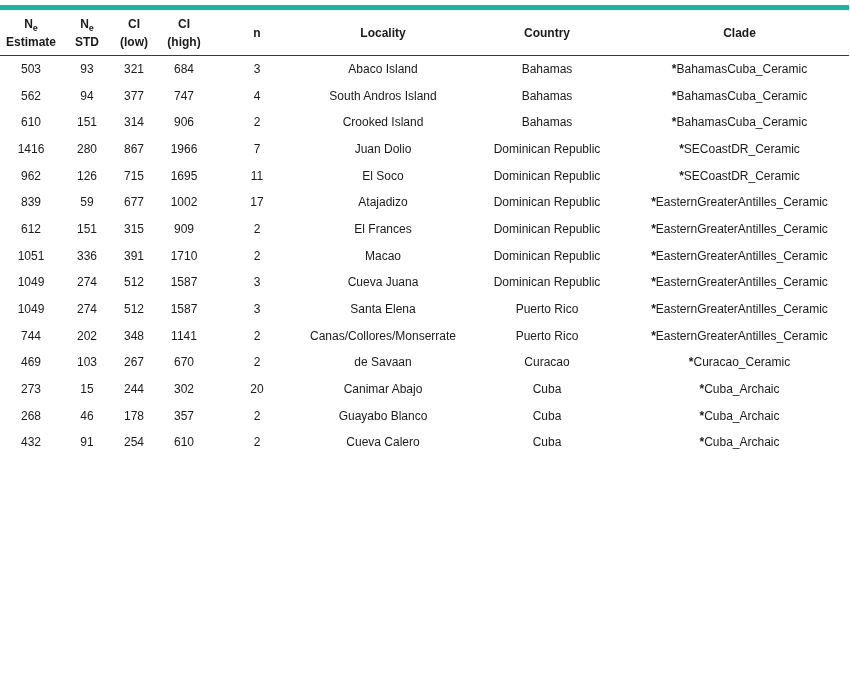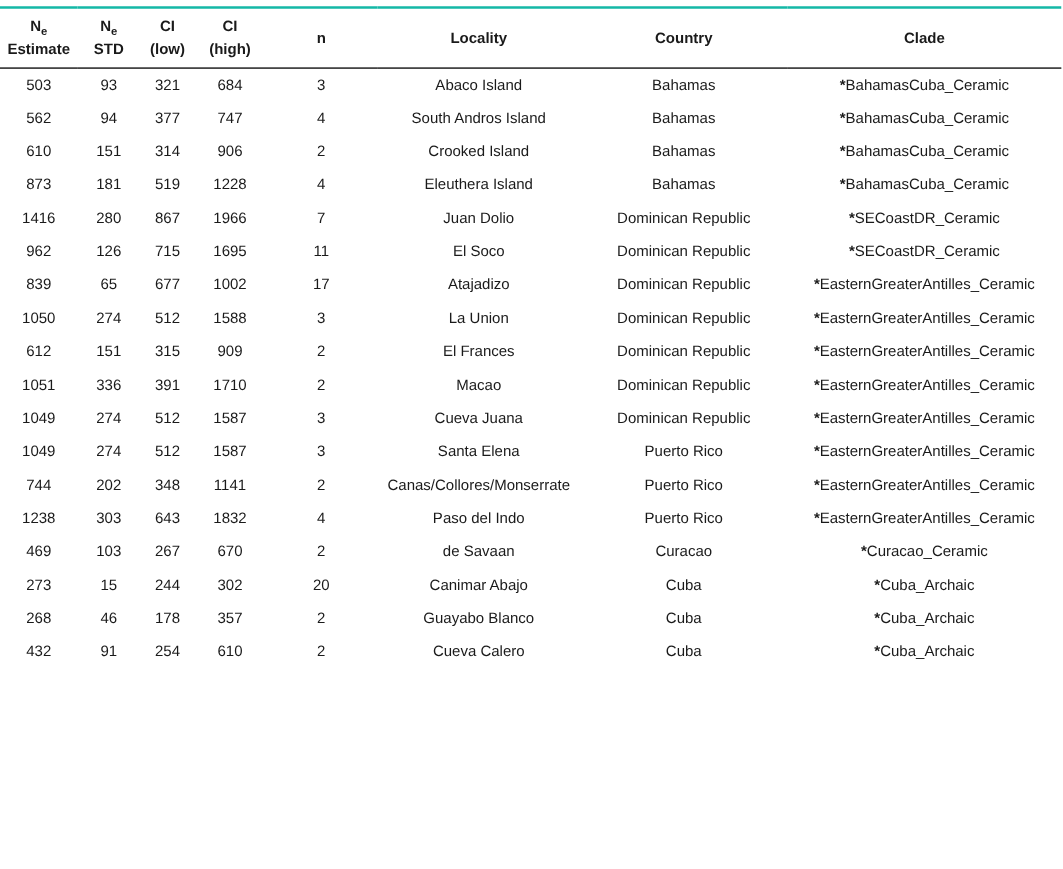--- a/index.html
+++ b/index.html
@@ -14,21 +14,21 @@
     color: #1a1a1a;
     overflow: hidden;
   }
   .table-wrap {
     padding-top: 5px;
   }
   table {
     border-collapse: collapse;
     table-layout: fixed;
     width: 849px;
-    border-top: 2px solid #14b8a6;
+    border-top: 5px solid #14b8a6;
   }
   thead tr {
     height: 48px;
   }
   th {
     font-size: 12px;
     font-weight: bold;
     text-align: center;
     vertical-align: middle;
     padding: 0;
@@ -128,30 +128,20 @@
           <td>610</td>
           <td>151</td>
           <td>314</td>
           <td>906</td>
           <td>2</td>
           <td>Crooked Island</td>
           <td>Bahamas</td>
           <td><span class="ast">*</span>BahamasCuba_Ceramic</td>
         </tr>
         <tr>
-          <td>873</td>
-          <td>181</td>
-          <td>519</td>
-          <td>1228</td>
-          <td>4</td>
-          <td>Eleuthera Island</td>
-          <td>Bahamas</td>
-          <td><span class="ast">*</span>BahamasCuba_Ceramic</td>
-        </tr>
-        <tr>
           <td>1416</td>
           <td>280</td>
           <td>867</td>
           <td>1966</td>
           <td>7</td>
           <td>Juan Dolio</td>
           <td>Dominican Republic</td>
           <td><span class="ast">*</span>SECoastDR_Ceramic</td>
         </tr>
         <tr>
@@ -159,35 +149,25 @@
           <td>126</td>
           <td>715</td>
           <td>1695</td>
           <td>11</td>
           <td>El Soco</td>
           <td>Dominican Republic</td>
           <td><span class="ast">*</span>SECoastDR_Ceramic</td>
         </tr>
         <tr>
           <td>839</td>
-          <td>65</td>
+          <td>59</td>
           <td>677</td>
           <td>1002</td>
           <td>17</td>
           <td>Atajadizo</td>
-          <td>Dominican Republic</td>
-          <td><span class="ast">*</span>EasternGreaterAntilles_Ceramic</td>
-        </tr>
-        <tr>
-          <td>1050</td>
-          <td>274</td>
-          <td>512</td>
-          <td>1588</td>
-          <td>3</td>
-          <td>La Union</td>
           <td>Dominican Republic</td>
           <td><span class="ast">*</span>EasternGreaterAntilles_Ceramic</td>
         </tr>
         <tr>
           <td>612</td>
           <td>151</td>
           <td>315</td>
           <td>909</td>
           <td>2</td>
           <td>El Frances</td>
@@ -224,30 +204,20 @@
           <td>Puerto Rico</td>
           <td><span class="ast">*</span>EasternGreaterAntilles_Ceramic</td>
         </tr>
         <tr>
           <td>744</td>
           <td>202</td>
           <td>348</td>
           <td>1141</td>
           <td>2</td>
           <td>Canas/Collores/Monserrate</td>
-          <td>Puerto Rico</td>
-          <td><span class="ast">*</span>EasternGreaterAntilles_Ceramic</td>
-        </tr>
-        <tr>
-          <td>1238</td>
-          <td>303</td>
-          <td>643</td>
-          <td>1832</td>
-          <td>4</td>
-          <td>Paso del Indo</td>
           <td>Puerto Rico</td>
           <td><span class="ast">*</span>EasternGreaterAntilles_Ceramic</td>
         </tr>
         <tr>
           <td>469</td>
           <td>103</td>
           <td>267</td>
           <td>670</td>
           <td>2</td>
           <td>de Savaan</td>

